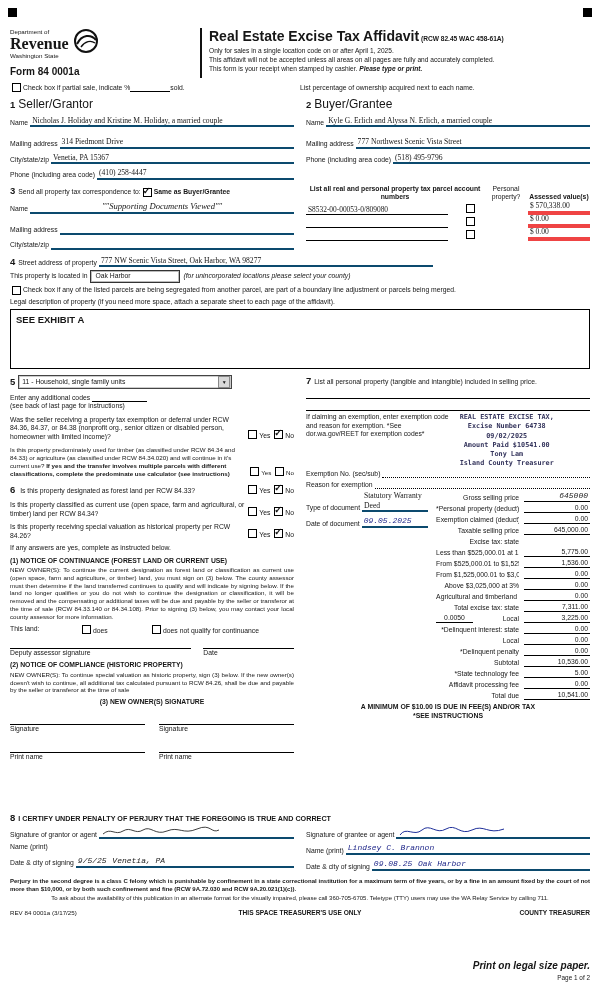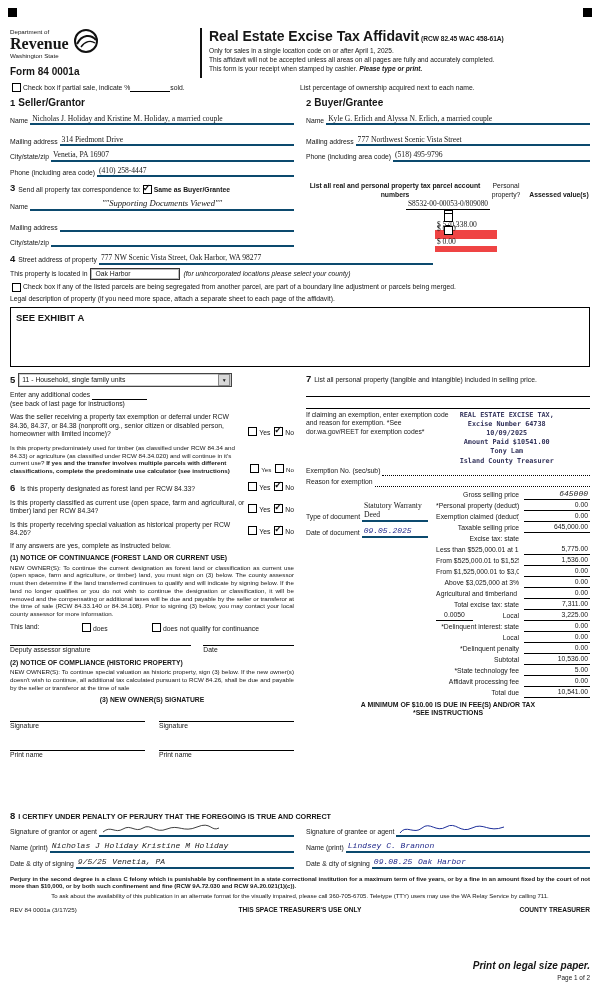--- a/index.html
+++ b/index.html
@@ -31,34 +31,34 @@
   .lbl { white-space:nowrap; margin-right:2px; flex:none; }
   .fill { flex:1; border-bottom:2px solid #0c4a6e; padding:0 2px; min-height:9px; min-width:0; }
   .u { display:inline-block; border-bottom:1px solid #000; min-height:8px; }
   .w40 { width:40px; } .w55 { width:55px; }
   .typed { font-family:"Liberation Serif", serif; font-size:7.6px; }
   .hand { font-family:Liberation Mono, monospace; font-style:italic; font-size:8px; color:#20288a; }
   .hand.dark { color:#222; }
   .cb { width:7px; height:7px; border:1px solid #000; display:inline-block; position:relative; flex:none; vertical-align:-1px; margin:0 2px; background:#fff; }
   .cb .tick { position:absolute; left:-1px; top:-4px; font-size:9.5px; font-weight:bold; color:#111; font-style:normal; }
   .sn { font-weight:bold; font-size:9.5px; margin-right:3px; }
-  .st { font-weight:bold; font-size:10px; }
+  .st { font-weight:normal; font-size:12px; }
   .split { display:flex; gap:12px; margin-top:5px; }
   .col { flex:1; min-width:0; }
 
   .partialrow { display:flex; align-items:flex-end; margin-top:5px; }
   .partialrow .half { flex:1; display:flex; align-items:flex-end; }
 
   
   .pthead { display:flex; font-weight:bold; text-align:center; align-items:flex-end; }
   .pt1 { flex:1; } .pt2 { width:44px; flex:none; font-weight:normal; } .pt3 { width:62px; flex:none; }
-  .prow { display:flex; align-items:center; height:13px;flex-direction:column; }
+  .prow { display:flex; align-items:flex-end; height:13px; }
   .pnum { flex:1; border-bottom:1px solid #000; font-family:"Liberation Serif",serif; font-size:7.4px; padding:0 2px; }
   .pcbc { width:44px; flex:none; text-align:center; }
-  .pval { width:62px; flex:none; border-bottom:6px solid #ef4444; font-family:"Liberation Serif",serif; font-size:7.4px; padding:0 2px; box-sizing:border-box;margin-left:36px; }
+  .pval { width:62px; flex:none; border-bottom:4px solid #ef4444; font-family:"Liberation Serif",serif; font-size:7.4px; padding:0 2px; box-sizing:border-box;margin-left:36px; }
 
   .locbox { display:inline-block; border:1px solid #333; box-shadow: inset 0 0 0 1px #bbb; padding:1px 14px 1px 4px; min-width:70px; margin:0 3px; }
   .legalbox { border:1.6px solid #000; height:60px; margin-top:3px; padding:4px 5px; box-sizing:border-box; }
   .exhibit { font-family:Liberation Sans, sans-serif; font-weight:bold; font-size:9.5px; }
 
   .dd { display:inline-flex; align-items:center; border:1px solid #444; box-shadow: inset 0 0 0 1px #ccc; width:208px; height:12px; padding:0 1px 0 3px; vertical-align:middle; }
   .ddtxt { flex:1; font-size:6.8px; }
   .ddarrow { width:10px; height:10px; flex:none; border:1px solid #888; background:#d8d8d8; font-size:5px; line-height:10px; text-align:center; }
 
   .q { position:relative; padding-right:46px; margin-top:5px; }
@@ -155,21 +155,21 @@
       <div class="frow">
           <span class="lbl">Name</span>
           <span class="fill typed">Nicholas J. Holiday and Kristine M. Holiday, a married couple</span>
         </div>
       <div class="frow gap6">
           <span class="lbl">Mailing address</span>
           <span class="fill typed">314 Piedmont Drive</span>
         </div>
       <div class="frow">
           <span class="lbl">City/state/zip</span>
-          <span class="fill typed">Venetia, PA 16907</span>
+          <span class="fill typed">Venetia, PA 15367</span>
         </div>
       <div class="frow">
           <span class="lbl">Phone (including area code)</span>
           <span class="fill typed">(410) 258-4447</span>
         </div>
     </div>
     <div class="col">
       <div><span class="sn">2</span><span class="st">Buyer/Grantee</span></div>
       <div class="frow">
           <span class="lbl">Name</span>
@@ -356,38 +356,38 @@
     <div class="col">
       <div><span class="sn">7</span><span>List all personal property (tangible and intangible) included in selling price.</span></div>
       <div class="blankline"></div>
       <div class="blankline"></div>
 
       <div class="exemflex">
         <div class="exemleft">If claiming an exemption, enter exemption code and reason for exemption. *See dor.wa.gov/REET for exemption codes*</div>
         <div class="stamp">
           <div>REAL ESTATE EXCISE TAX,</div>
           <div>Excise Number 64738</div>
-          <div>10/09/2025</div>
+          <div>09/02/2025</div>
           <div>Amount Paid $10541.00</div>
           <div>Tony Lam</div>
           <div>Island County Treasurer</div>
         </div>
       </div>
       <div class="frow" style="margin-top:1px;">
           <span class="lbl">Exemption No. (sec/sub)</span>
           <span class="dotfill"></span>
         </div>
       <div class="frow" style="margin-top:2px;">
           <span class="lbl">Reason for exemption</span>
           <span class="dotfill"></span>
         </div>
 
       <div class="s7wrap">
         <div class="docinfo">
-          <div class="frow" style="margin-top:12px;">
+          <div class="frow" style="margin-top:0;">
               <span class="lbl">Type of document</span>
               <span class="fill typed">Statutory Warranty Deed</span>
             </div>
           <div class="frow">
               <span class="lbl">Date of document</span>
               <span class="fill hand">09.05.2025</span>
             </div>
         </div>
         <div class="taxcol">
           <div class="trow">
@@ -481,21 +481,20 @@
         <div class="frow" style="margin-top:0;">
             <span class="lbl">Signature of grantor or agent</span>
           <span class="fill">
             <svg class="sigsvg" width="120" height="11" viewBox="0 0 120 11">
                 <path d="M2 8 C10 1 14 10 22 5 S34 9 42 4 54 10 66 5 82 9 96 3 110 8 118 4" stroke="#2a2a2a" stroke-width="0.9" fill="none"></path>
               </svg>
           </span>
         </div>
         <div class="frow">
             <span class="lbl">Name (print)</span>
-          <span class="fill"><span class="hand dark">Nicholas J Holiday</span>&nbsp;&nbsp;<span class="hand dark">Kristine M Holiday</span></span>
         </div>
         <div class="frow">
             <span class="lbl">Date &amp; city of signing</span>
           <span class="fill"><span class="hand dark">9/5/25</span>&nbsp;&nbsp;&nbsp;<span class="hand dark">Venetia, PA</span></span>
         </div>
       </div>
       <div class="col">
         <div class="frow" style="margin-top:0;">
             <span class="lbl">Signature of grantee or agent</span>
           <span class="fill">

